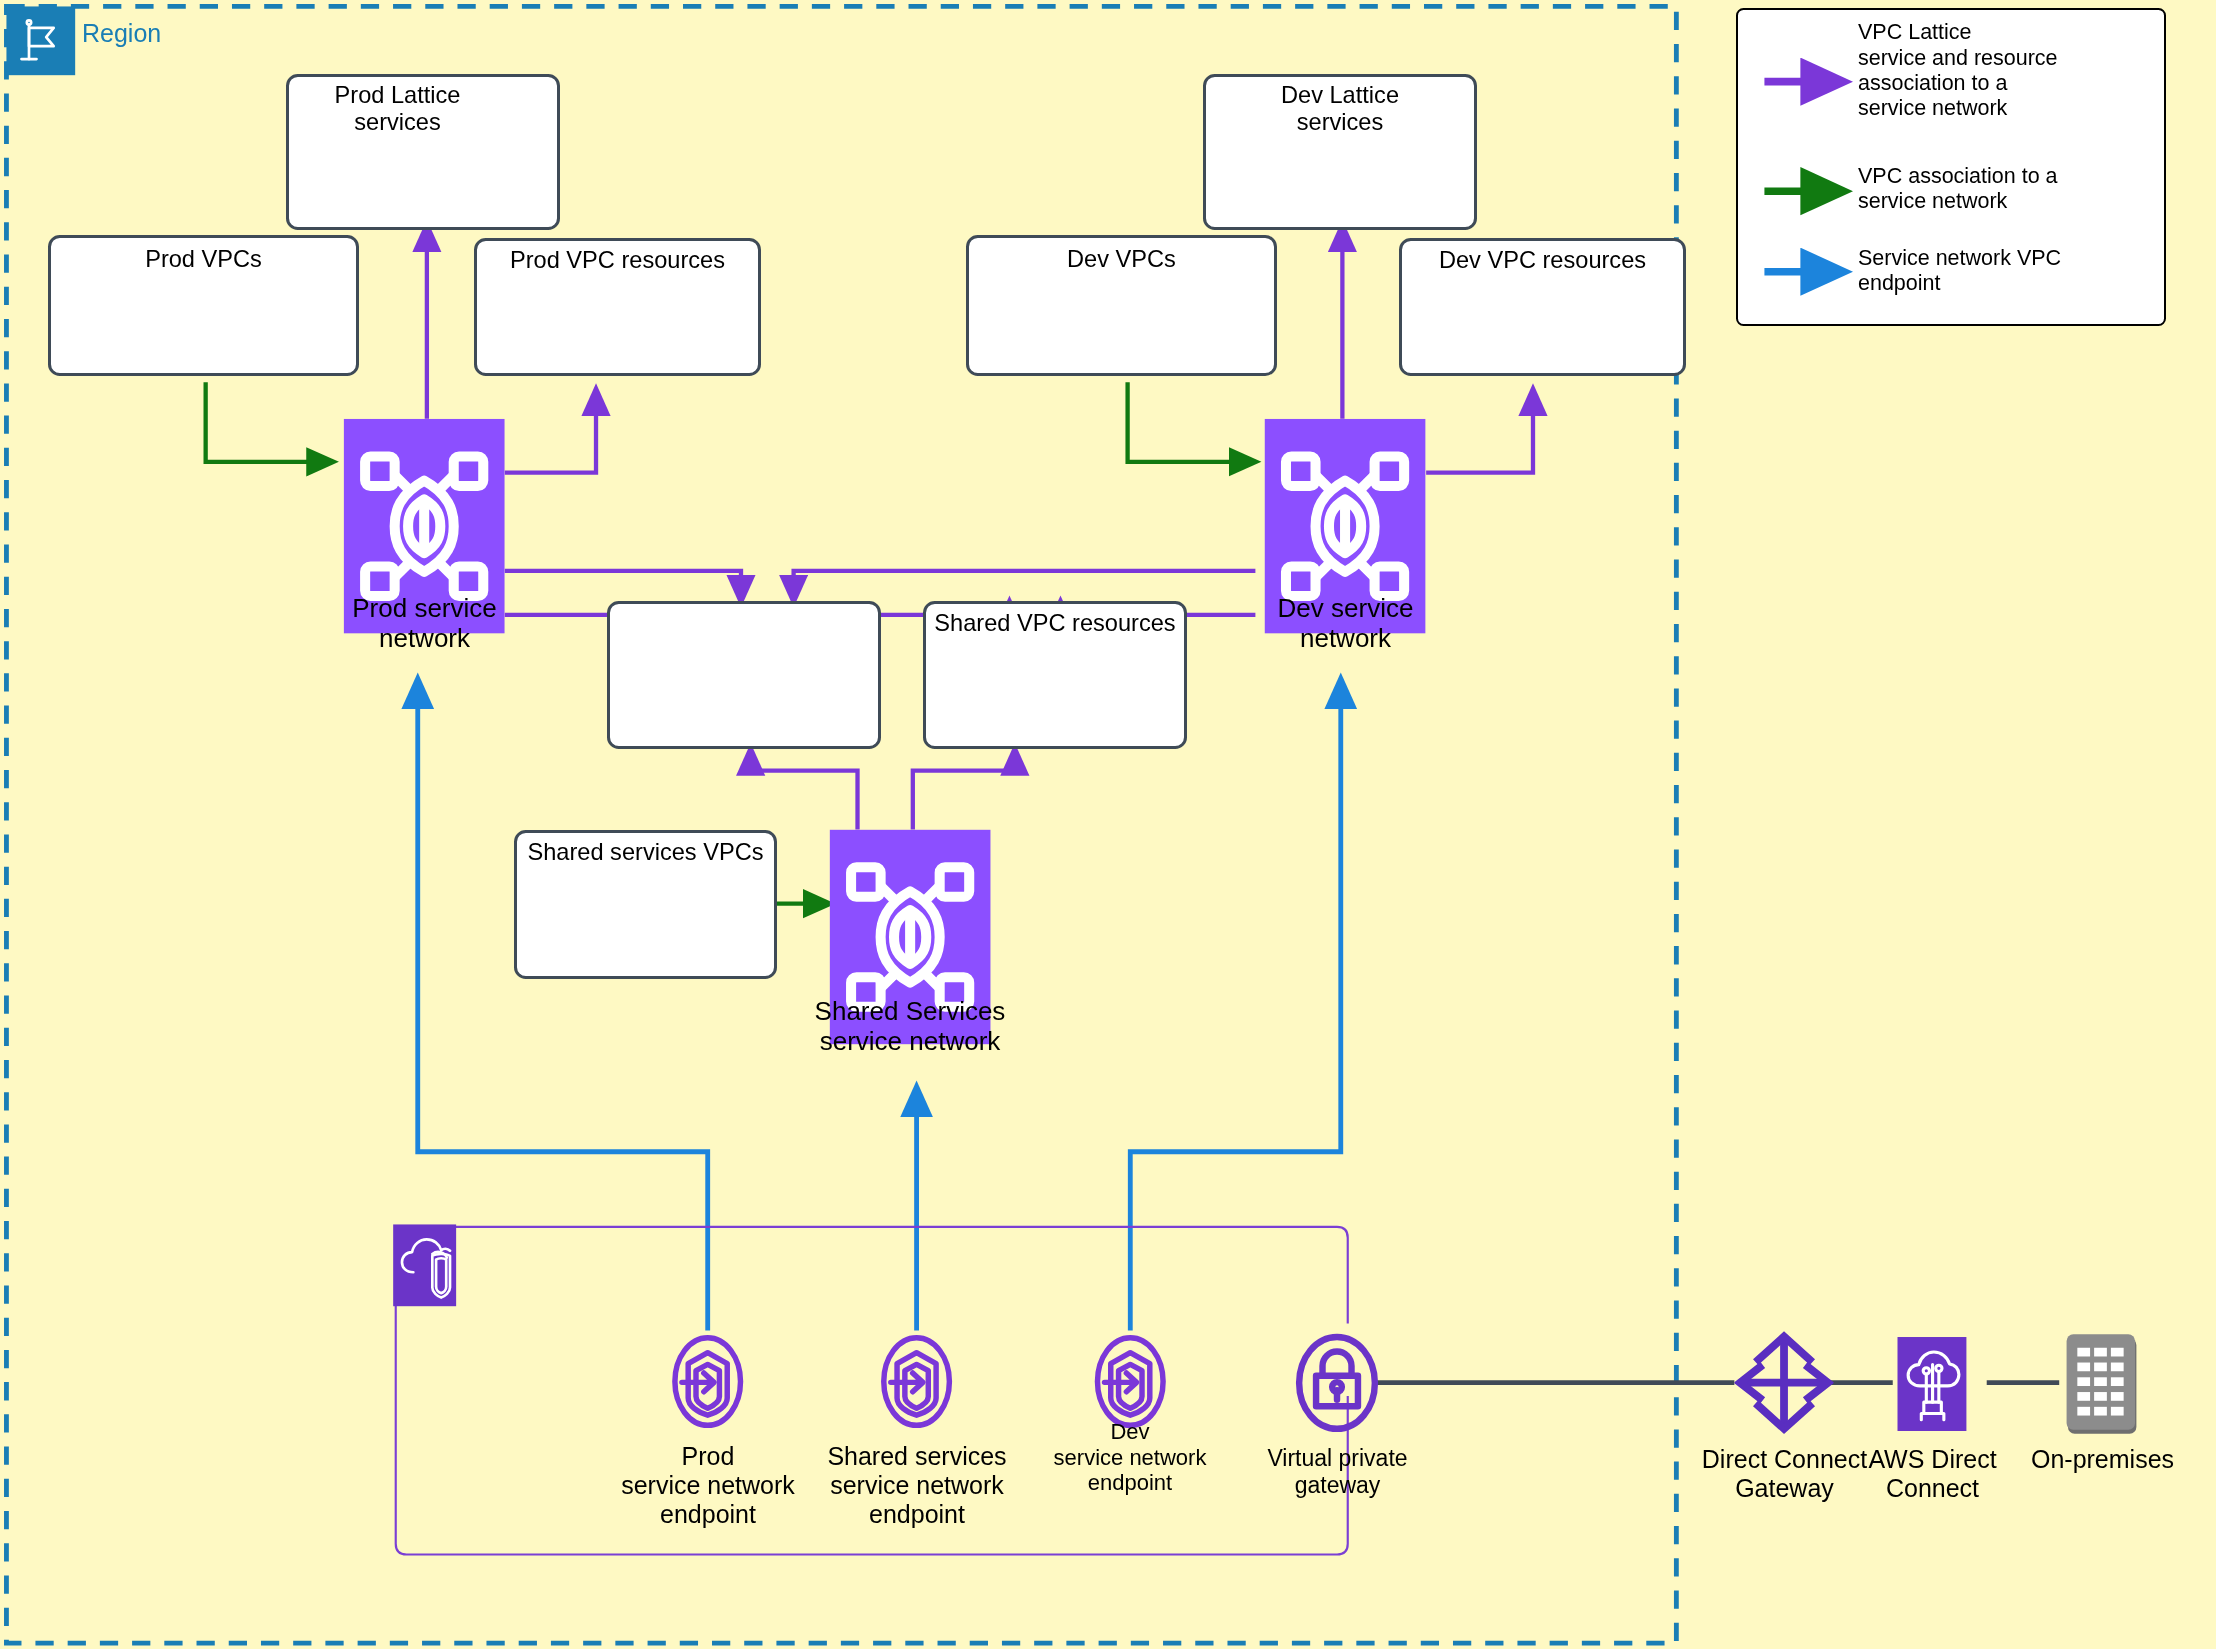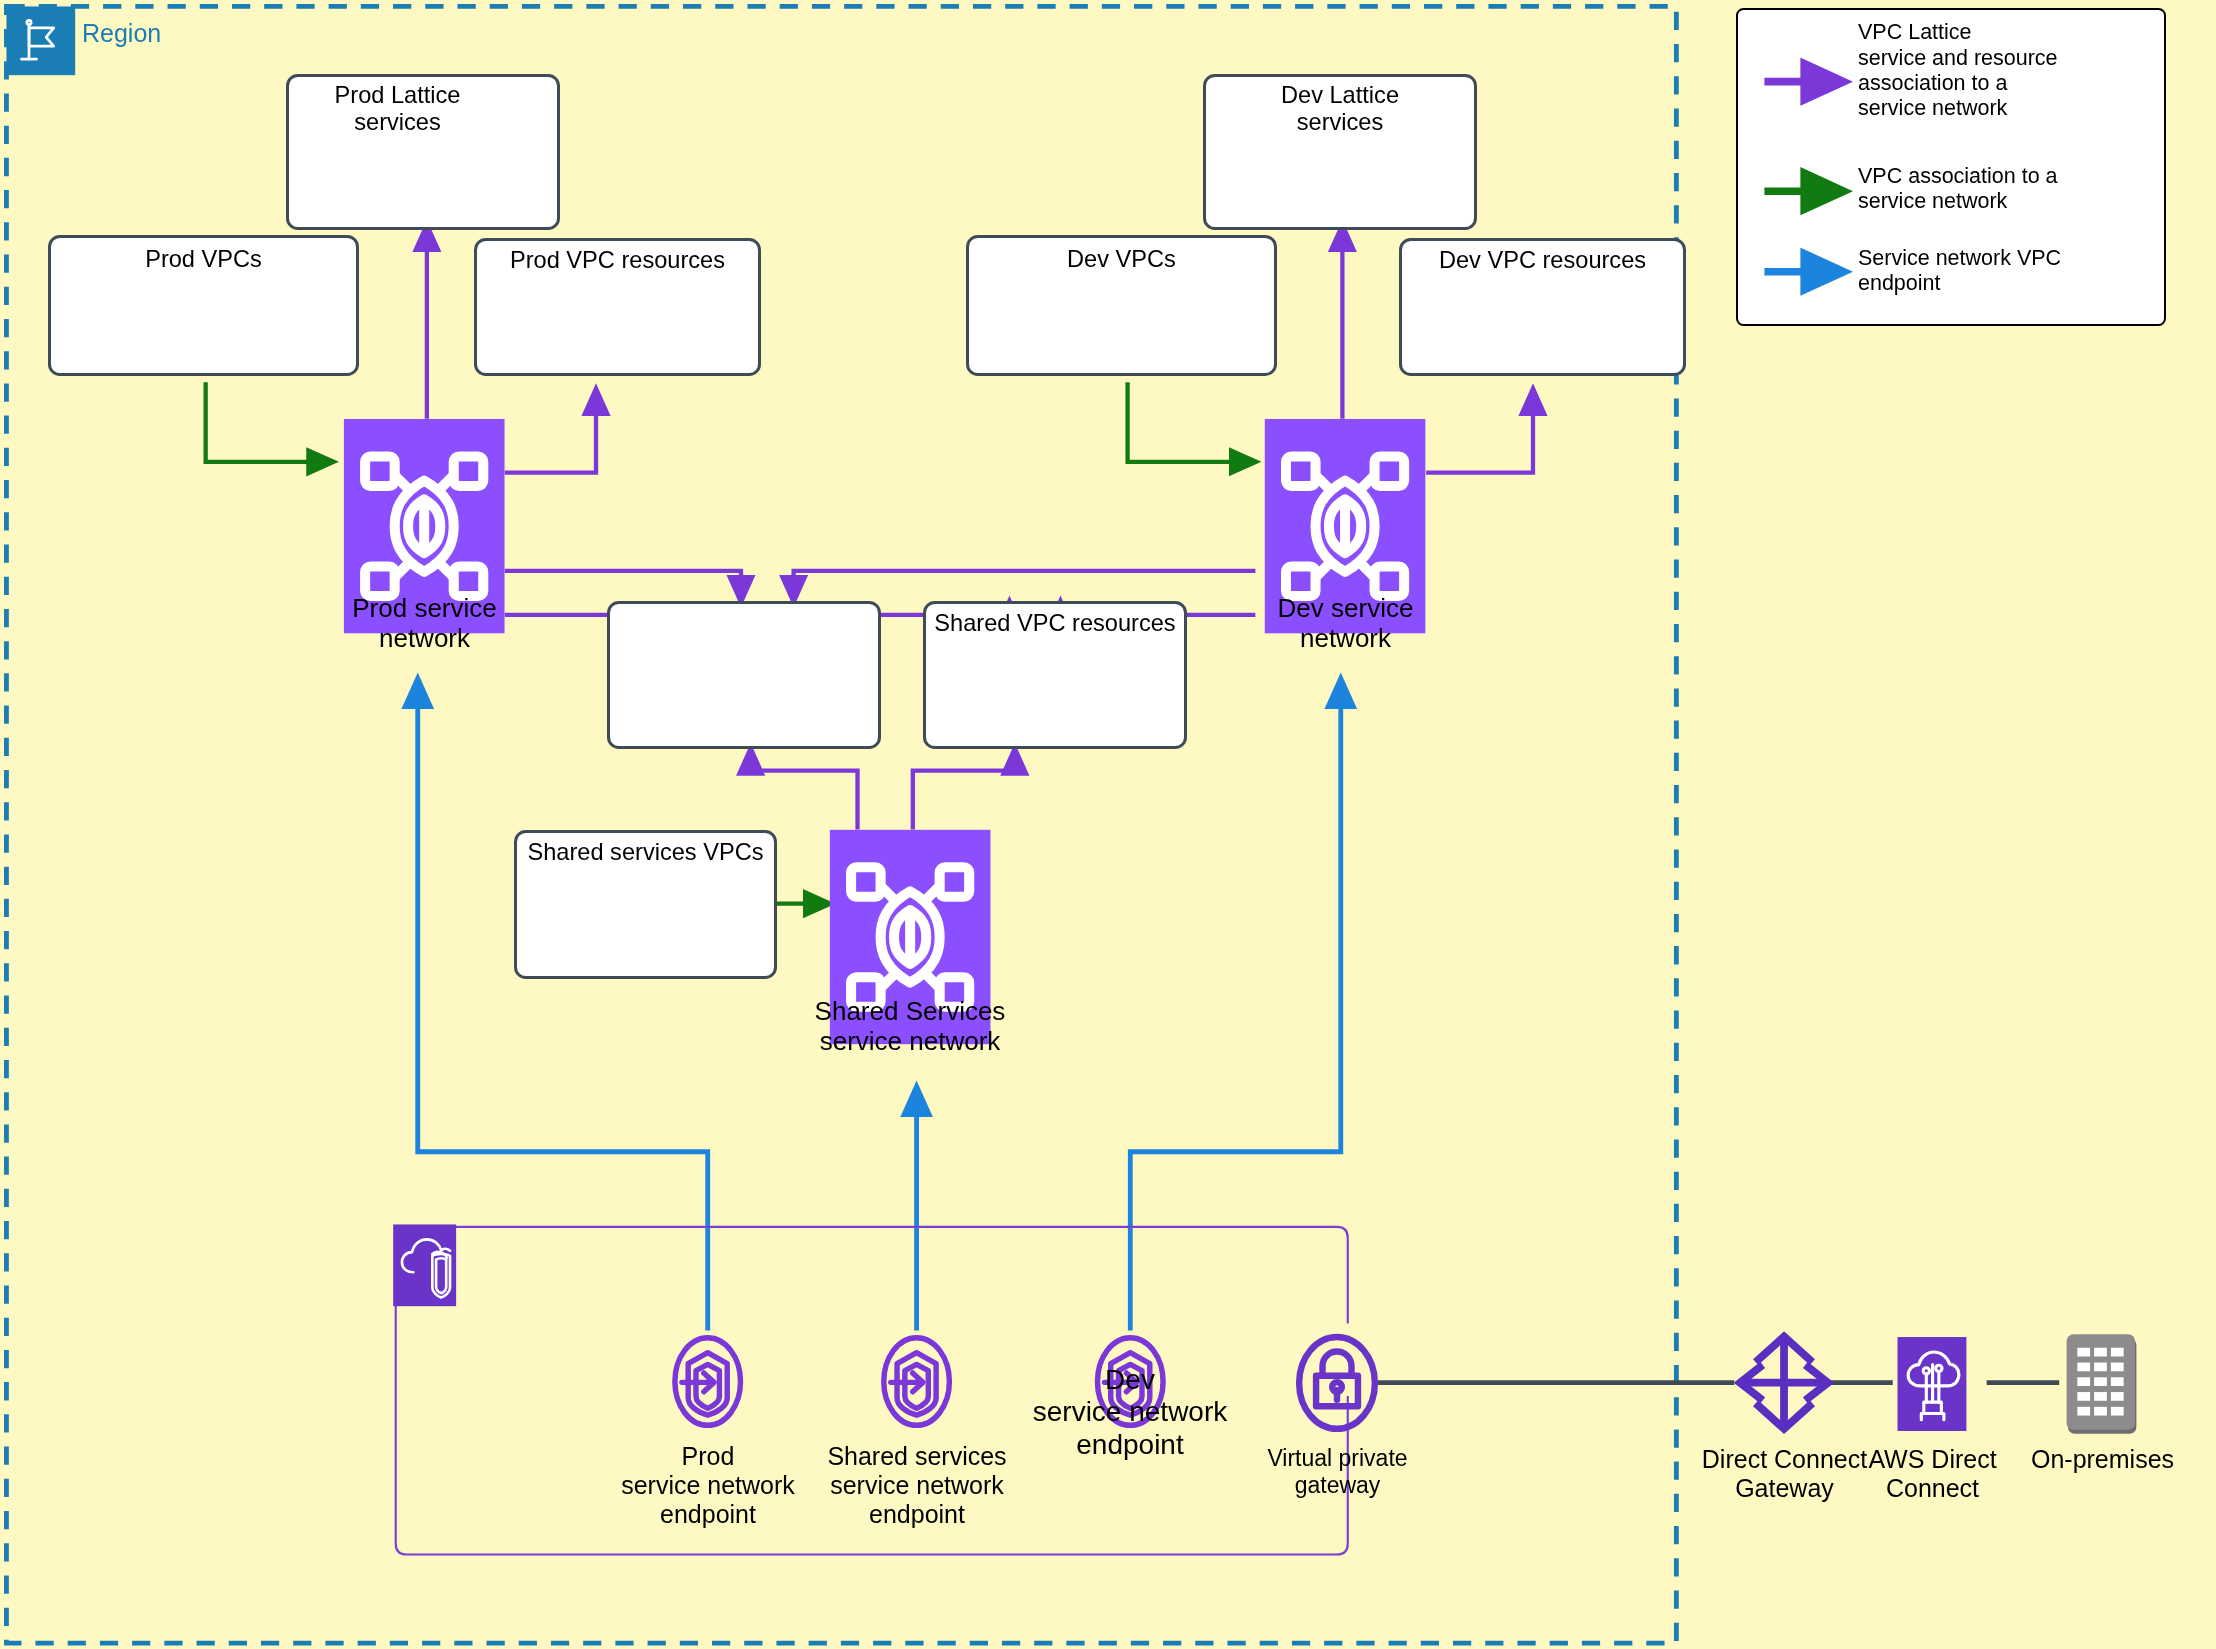--- a/index.html
+++ b/index.html
@@ -292,21 +292,21 @@
   <div class="lbl" style="left:765px;top:996px;width:290px;font-size:26px;">Shared Services
 service network</div>
 
 
   <div class="lbl" style="left:598px;top:1442px;width:220px;font-size:25px;">Prod
 service network
 endpoint</div>
   <div class="lbl" style="left:807px;top:1442px;width:220px;font-size:25px;">Shared services
 service network
 endpoint</div>
-  <div class="lbl" style="left:1020px;top:1364px;width:220px;font-size:28px;text-align:center;">Dev
+  <div class="lbl" style="left:1020px;top:1419px;width:220px;font-size:22px;text-align:center;">Dev
 service network
 endpoint</div>
   <div class="lbl" style="left:1230px;top:1445px;width:215px;font-size:23px;">Virtual private
 gateway</div>
 
   <div class="lbl" style="left:1677px;top:1445px;width:215px;font-size:25px;">Direct Connect
 Gateway</div>
   <div class="lbl" style="left:1825px;top:1445px;width:215px;font-size:25px;">AWS Direct
 Connect</div>
   <div class="lbl" style="left:1995px;top:1445px;width:215px;font-size:25px;">On-premises</div>

